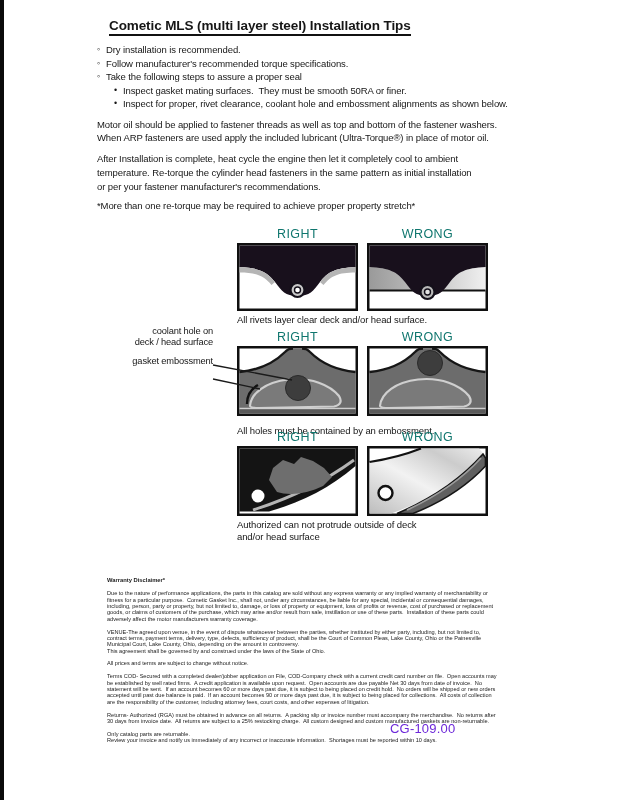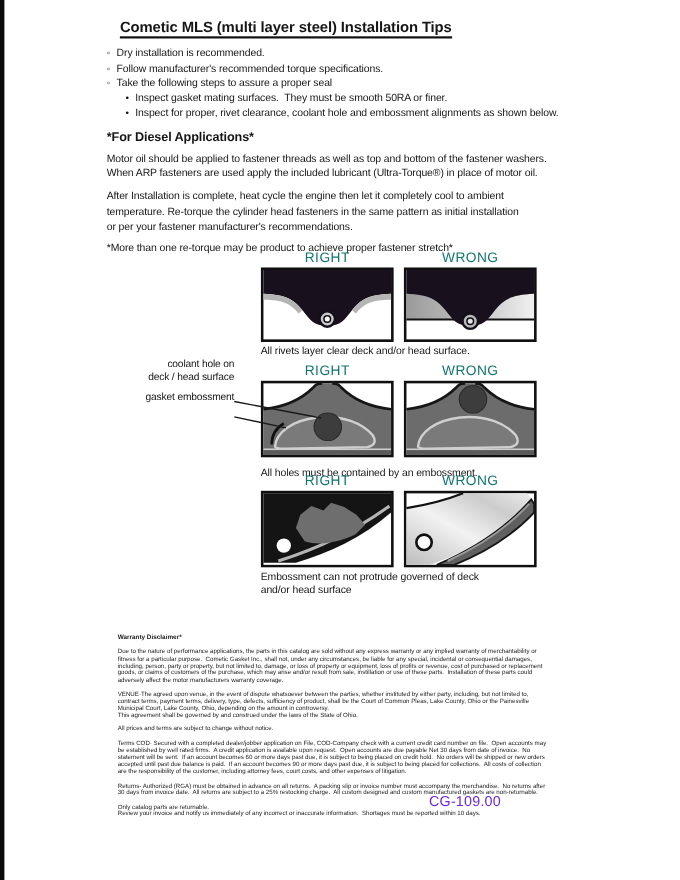--- a/index.html
+++ b/index.html
@@ -52,27 +52,26 @@
     <span class="doc-title">Cometic MLS (multi layer steel) Installation Tips</span>
 
     <div class="bullets">
       <div class="b-item">Dry installation is recommended.</div>
       <div class="b-item">Follow manufacturer's recommended torque specifications.</div>
       <div class="b-item">Take the following steps to assure a proper seal</div>
       <div class="sb-item">Inspect gasket mating surfaces.  They must be smooth 50RA or finer.</div>
       <div class="sb-item">Inspect for proper, rivet clearance, coolant hole and embossment alignments as shown below.</div>
     </div>
 
-    <div class="diesel-heading">*For Diesel Applications*</div>
     <div class="para">Motor oil should be applied to fastener threads as well as top and bottom of the fastener washers.
 When ARP fasteners are used apply the included lubricant (Ultra-Torque®) in place of motor oil.</div>
     <div class="para">After Installation is complete, heat cycle the engine then let it completely cool to ambient
 temperature. Re-torque the cylinder head fasteners in the same pattern as initial installation
 or per your fastener manufacturer's recommendations.</div>
-    <div class="note">*More than one re-torque may be product to achieve proper fastener stretch*</div>
+    <div class="note">*More than one re-torque may be required to achieve proper property stretch*</div>
   </div>
 
   <div class="dg-row" style="top:227px;">
     <div class="dg-labels">
       <div class="dg-label">RIGHT</div>
       <div class="dg-label second">WRONG</div>
     </div>
     <div class="dg-boxes">
       <svg width="121" height="68" viewBox="0 0 121 68">
         <rect x="1.25" y="1.25" width="118.5" height="65.5" fill="#ffffff" stroke="#101010" stroke-width="2.5"></rect>
@@ -167,21 +166,21 @@
           </linearGradient>
         </defs>
         <rect x="1.25" y="1.25" width="118.5" height="67.5" fill="#ffffff" stroke="#101010" stroke-width="2.5"></rect>
         <path d="M2.5,16 C22,13 40,8 54,2.5 L112,2.5 L118.5,10 C90,42 50,58 24,67.5 L2.5,67.5 Z" fill="url(#g3)"></path>
         <path d="M2.5,16 C22,13 40,8 54,2.5" fill="none" stroke="#111111" stroke-width="2"></path>
         <path d="M30,67.5 C64,53 94,33 116,8 L118.5,12 L118.5,20 C98,42 70,58 46,67.5 Z" fill="#606060" stroke="#161616" stroke-width="1.6"></path>
         <path d="M40,64 C70,50 96,32 114,12" fill="none" stroke="#9a9a9a" stroke-width="1.8"></path>
         <circle cx="18.5" cy="47" r="7" fill="#ffffff" stroke="#111111" stroke-width="2.4"></circle>
       </svg>
     </div>
-    <div class="dg-caption" style="white-space:pre-line;">Embossment can not protrude governed of deck
+    <div class="dg-caption" style="white-space:pre-line;">Authorized can not protrude outside of deck
 and/or head surface</div>
   </div>
 
   <div class="legal">
     <div class="legal-heading">Warranty Disclaimer*</div>
     <p>Due to the nature of performance applications, the parts in this catalog are sold without any express warranty or any implied warranty of merchantability or
 fitness for a particular purpose.  Cometic Gasket Inc., shall not, under any circumstances, be liable for any special, incidental or consequential damages,
 including, person, party or property, but not limited to, damage, or loss of property or equipment, loss of profits or revenue, cost of purchased or replacement
 goods, or claims of customers of the purchase, which may arise and/or result from sale, instillation or use of these parts.  Installation of these parts could
 adversely affect the motor manufacturers warranty coverage.</p>

